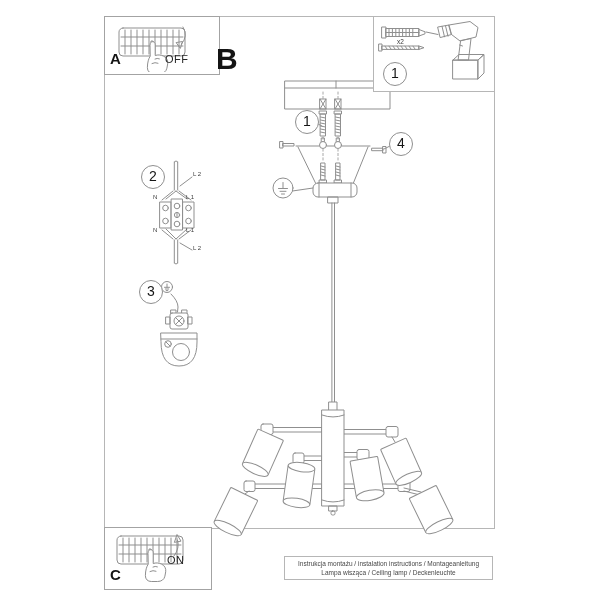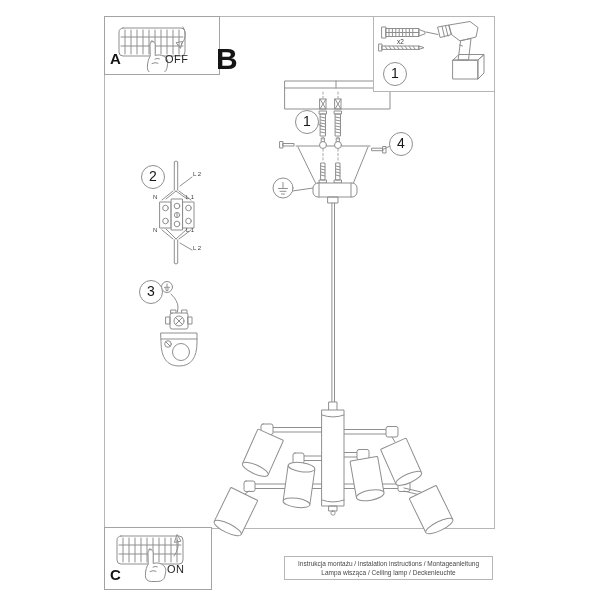--- a/index.html
+++ b/index.html
@@ -367,21 +367,21 @@
                  c0,-5.3 1.2,-9.2 2.6,-11.2 z"></path>
         <path d="M48,39 q2.2,-1.2 4.4,-0.2"></path>
           <path d="M45,43.5 q3,-1.6 6,-0.3"></path>
       </g>
       <g>
         <path d="M69,28 q6,-8 3.5,-16"></path>
         <polygon points="69.5,14 72,6.5 75.8,12.8"></polygon>
       </g>
     </svg>
     <div class="letter inlbl" style="left:5px;top:38px;font-size:15px;">C</div>
-    <div class="state inlbl" style="left:62px;top:35px;">ON</div>
+    <div class="state inlbl" style="left:62px;top:26px;">ON</div>
   </div>
 
   <div id="caption-box" style="left:284px;top:556px;width:209px;height:24px;">
     <div>Instrukcja montażu / instalation instructions / Montageanleitung</div>
     <div>Lampa wisząca / Ceiling lamp / Deckenleuchte</div>
   </div>
 
 </div>
 
 </body></html>

